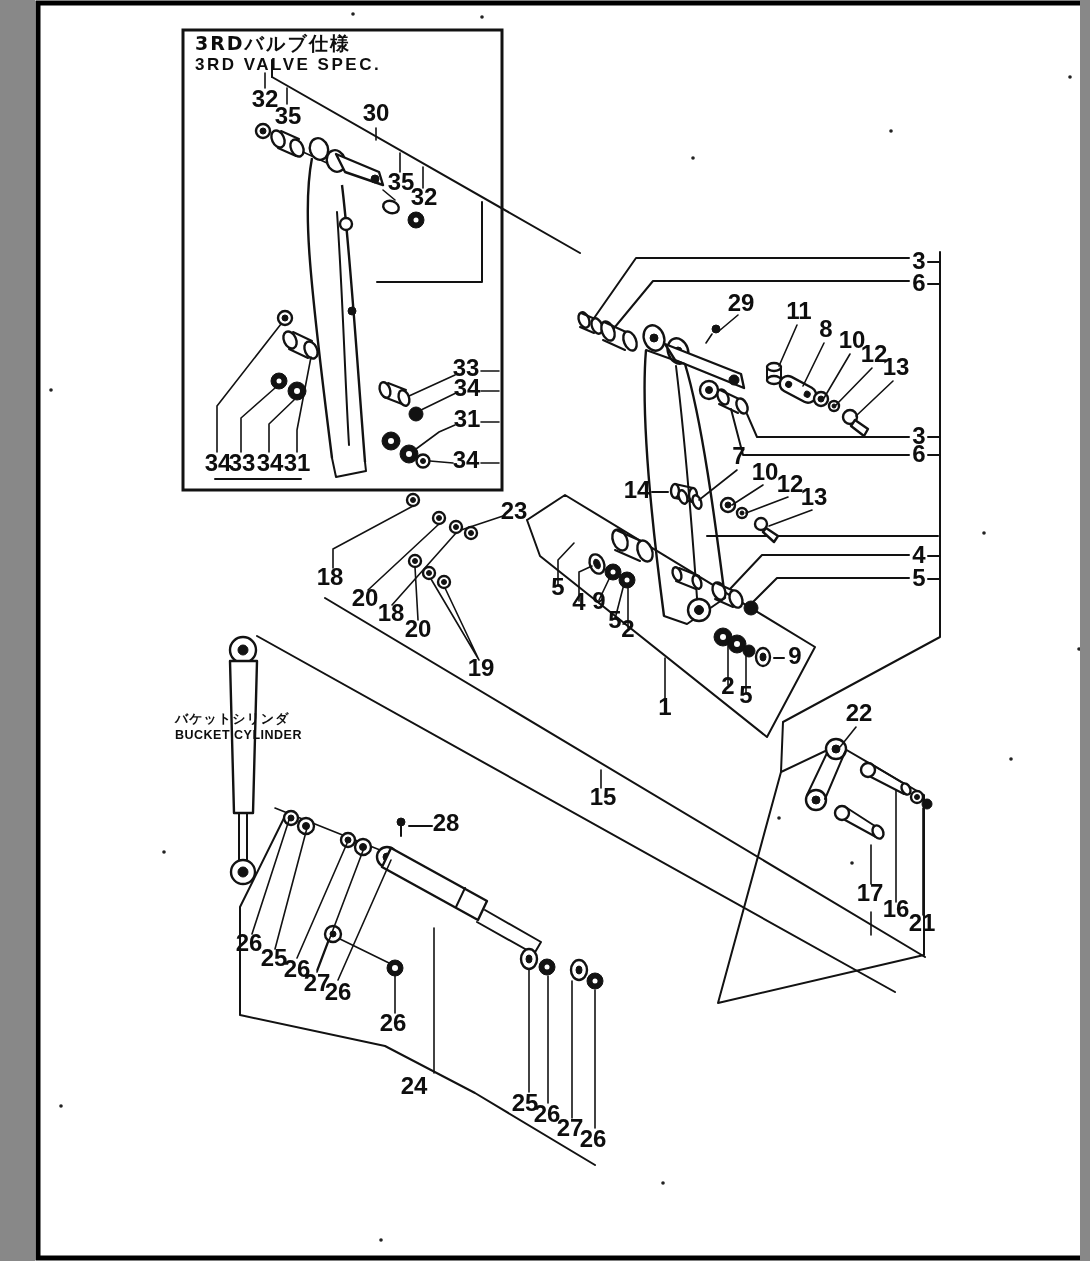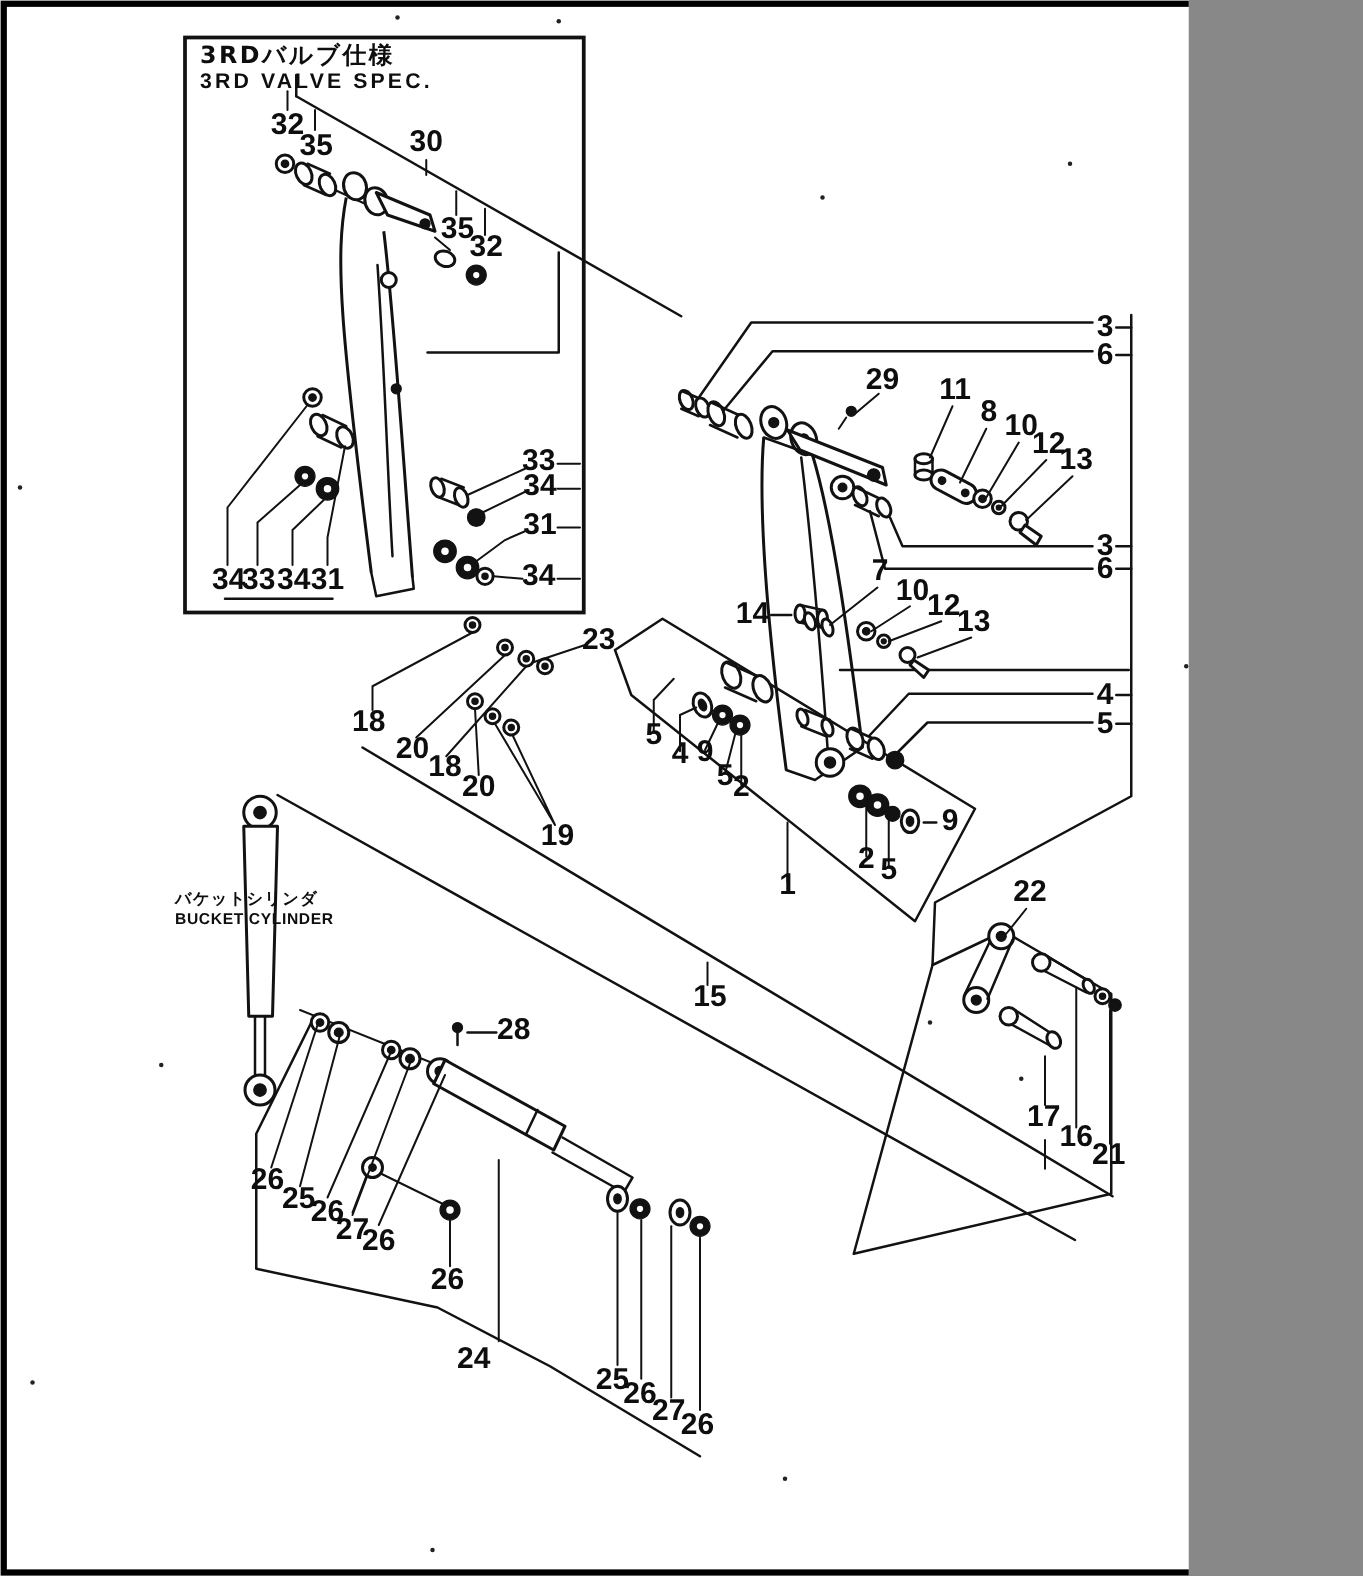--- a/index.html
+++ b/index.html
@@ -1,16 +1,16 @@
 <!DOCTYPE html>
 <html><head>
 <meta charset="utf-8">
 <style>
   html,body{margin:0;padding:0;background:#888;}
-  .page{position:relative;width:951px;height:1261px;background:#ffffff;overflow:hidden;}
+  .page{position:relative;width:1045px;height:1261px;background:#ffffff;overflow:hidden;margin-left:35px;}
   svg{display:block;}
   .ln{stroke:#121212;stroke-width:2;fill:none;stroke-linecap:round;stroke-linejoin:round;}
   .ln-thin{stroke:#121212;stroke-width:1.6;fill:none;stroke-linecap:round;}
   .part{stroke:#121212;stroke-width:2.4;fill:#ffffff;stroke-linejoin:round;}
   .part-open{stroke:#121212;stroke-width:2.4;fill:none;stroke-linejoin:round;}
   .dark{fill:#121212;stroke:#121212;stroke-width:1;}
   .hole{fill:#ffffff;stroke:none;}
   .frame{fill:none;stroke:#000000;stroke-width:5;}
   .box{fill:none;stroke:#121212;stroke-width:3;}
   .callout{font:700 24px "Liberation Sans", sans-serif;fill:#0e0e0e;text-anchor:middle;}

